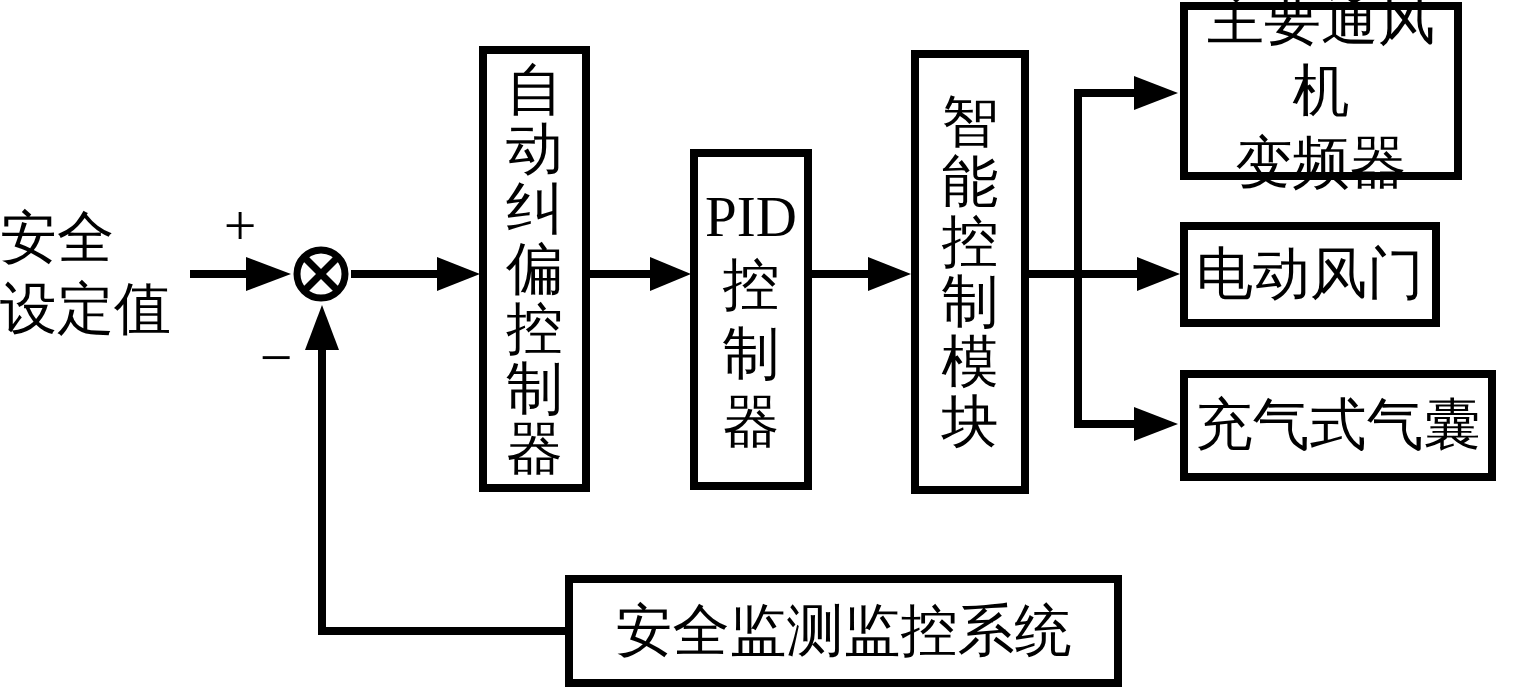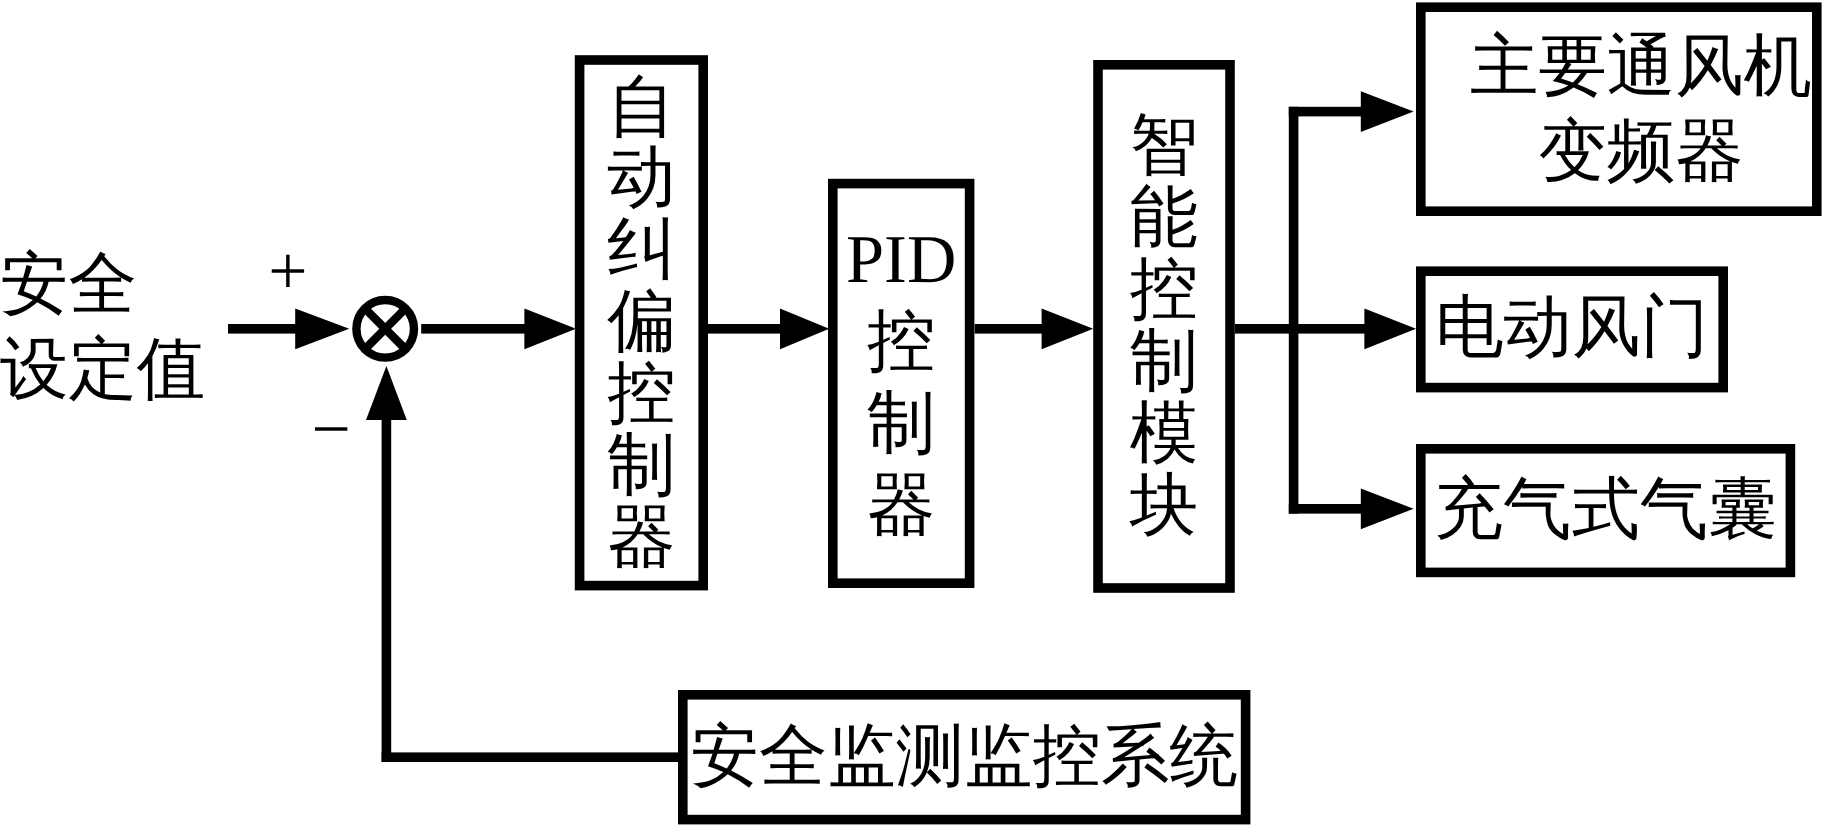--- a/index.html
+++ b/index.html
@@ -56,24 +56,24 @@
     align-items: center;
     justify-content: center;
     font-size: 58px;
     line-height: 1;
     color: #000000;
   }
   
   .box-corrector   { left: 479px;  top: 46px;  width: 111px; height: 446px; }
   .box-pid         { left: 690px;  top: 105px; width: 122px; height: 341px; margin-top: 44px; }
   .box-module      { left: 911px;  top: 50px;  width: 118px; height: 444px; }
-  .box-fan         { left: 1180px; top: 2px;   width: 338px; height: 178px; justify-content: flex-end; }
+  .box-fan         { left: 1180px; top: 2px;   width: 282px; height: 178px; }
   .box-damper      { left: 1180px; top: 222px; width: 260px; height: 105px; }
   .box-airbag      { left: 1180px; top: 370px; width: 316px; height: 111px; justify-content: center; }
-  .box-monitor     { left: 565px;  top: 575px; width: 477px; height: 112px; }
+  .box-monitor     { left: 565px;  top: 575px; width: 557px; height: 112px; }
   .source-label    { left: 0px;    top: 202px; width: 182px; }
   .plus-sign       { left: 212px;  top: 198px; width: 56px;  height: 56px; }
   .minus-sign      { left: 248px;  top: 330px; width: 56px;  height: 56px; }
 </style>
 </head>
 <body>
 
 <div class="stage">
 
   <svg class="connectors" viewBox="0 0 1521 688" xmlns="http://www.w3.org/2000/svg">

